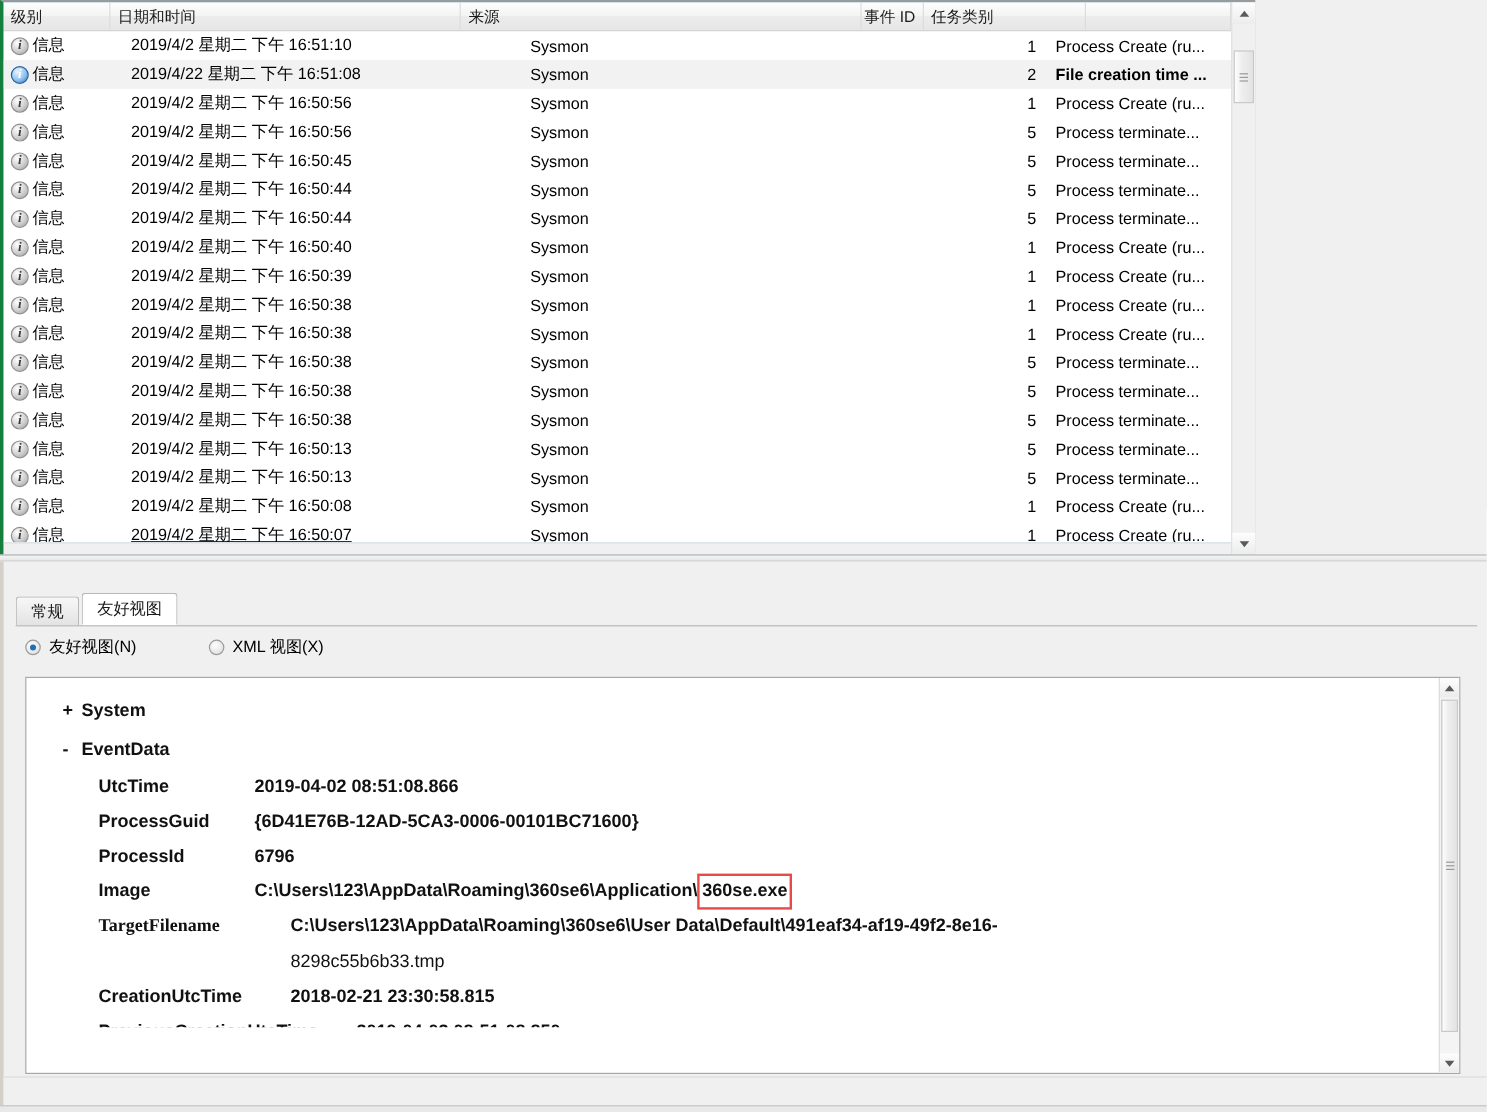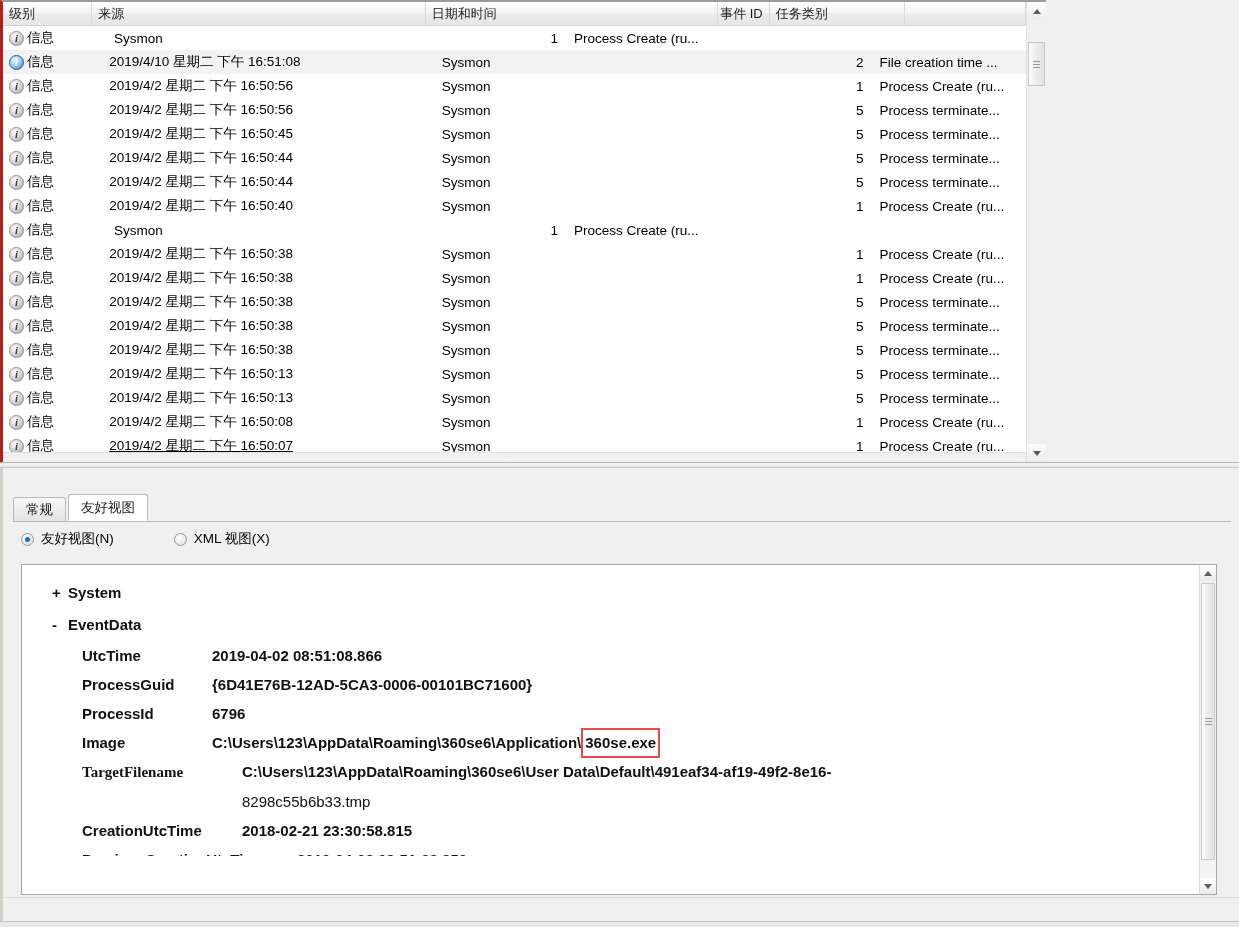--- a/index.html
+++ b/index.html
@@ -18,21 +18,21 @@
     color: #000;
   }
 
   
   .list-pane {
     position: absolute;
     left: 0; top: 0;
     width: 1046px; height: 462px;
     background: #7dd3fc;
     border-top: 2px solid #9a9a9a;
-    border-left: 3px solid #b91c1c;
+    border-left: 3px solid #15803d;
   }
   .list-header {
     position: absolute;
     left: 0; top: 0;
     right: 20px;
     height: 24px;
     background: linear-gradient(to bottom, #fdfdfd 0%, #f4f4f4 48%, #ececec 50%, #e6e6e6 100%);
     border-bottom: 1px solid #d5d5d5;
     display: flex;
   }
@@ -325,56 +325,57 @@
 <body>
 
 <div id="app">
 
   <div class="list-pane">
 
     <div class="list-header" id="list-header">
         <div class="hcell" style="width: 105px;">
           <span>级别</span>
         </div>
+        <div class="hcell" style="width: 350px;">
+          <span>日期和时间</span>
+        </div>
         <div class="hcell" style="width: 400px;">
           <span>来源</span>
         </div>
-        <div class="hcell" style="width: 350px;">
-          <span>日期和时间</span>
-        </div>
         <div class="hcell num" style="width: 60px;">
           <span>事件 ID</span>
         </div>
         <div class="hcell" style="width: 160px;">
           <span>任务类别</span>
         </div>
         <div class="hcell" style="width: 144px;">
           <span></span>
         </div>
       </div>
 
     <div class="rows" id="list-rows">
         <div class="row">
           <div class="cell" style="width: 105px;">
             <span class="info-icon">i</span>
             <span>信息</span>
           </div>
+          <div class="cell" style="width: 350px;">2019/4/2 星期二 下午 16:51:10</div>
           <div class="cell" style="width: 400px;">Sysmon</div>
           <div class="cell num" style="width: 60px;">1</div>
           <div class="cell" style="width: 160px;">Process Create (ru...</div>
         </div>
         <div class="row alt">
           <div class="cell" style="width: 105px;">
             <span class="info-icon">i</span>
             <span>信息</span>
           </div>
-          <div class="cell" style="width: 350px;">2019/4/10 星期二 下午 16:51:08</div>
+          <div class="cell" style="width: 350px;">2019/4/22 星期二 下午 16:51:08</div>
           <div class="cell" style="width: 400px;">Sysmon</div>
           <div class="cell num" style="width: 60px;">2</div>
-          <div class="cell" style="width: 160px;">File creation time ...</div>
+          <div class="cell" style="width: 160px; font-weight: bold;">File creation time ...</div>
         </div>
         <div class="row">
           <div class="cell" style="width: 105px;">
             <span class="info-icon">i</span>
             <span>信息</span>
           </div>
           <div class="cell" style="width: 350px;">2019/4/2 星期二 下午 16:50:56</div>
           <div class="cell" style="width: 400px;">Sysmon</div>
           <div class="cell num" style="width: 60px;">1</div>
           <div class="cell" style="width: 160px;">Process Create (ru...</div>
@@ -427,20 +428,21 @@
           <div class="cell" style="width: 350px;">2019/4/2 星期二 下午 16:50:40</div>
           <div class="cell" style="width: 400px;">Sysmon</div>
           <div class="cell num" style="width: 60px;">1</div>
           <div class="cell" style="width: 160px;">Process Create (ru...</div>
         </div>
         <div class="row">
           <div class="cell" style="width: 105px;">
             <span class="info-icon">i</span>
             <span>信息</span>
           </div>
+          <div class="cell" style="width: 350px;">2019/4/2 星期二 下午 16:50:39</div>
           <div class="cell" style="width: 400px;">Sysmon</div>
           <div class="cell num" style="width: 60px;">1</div>
           <div class="cell" style="width: 160px;">Process Create (ru...</div>
         </div>
         <div class="row">
           <div class="cell" style="width: 105px;">
             <span class="info-icon">i</span>
             <span>信息</span>
           </div>
           <div class="cell" style="width: 350px;">2019/4/2 星期二 下午 16:50:38</div>

